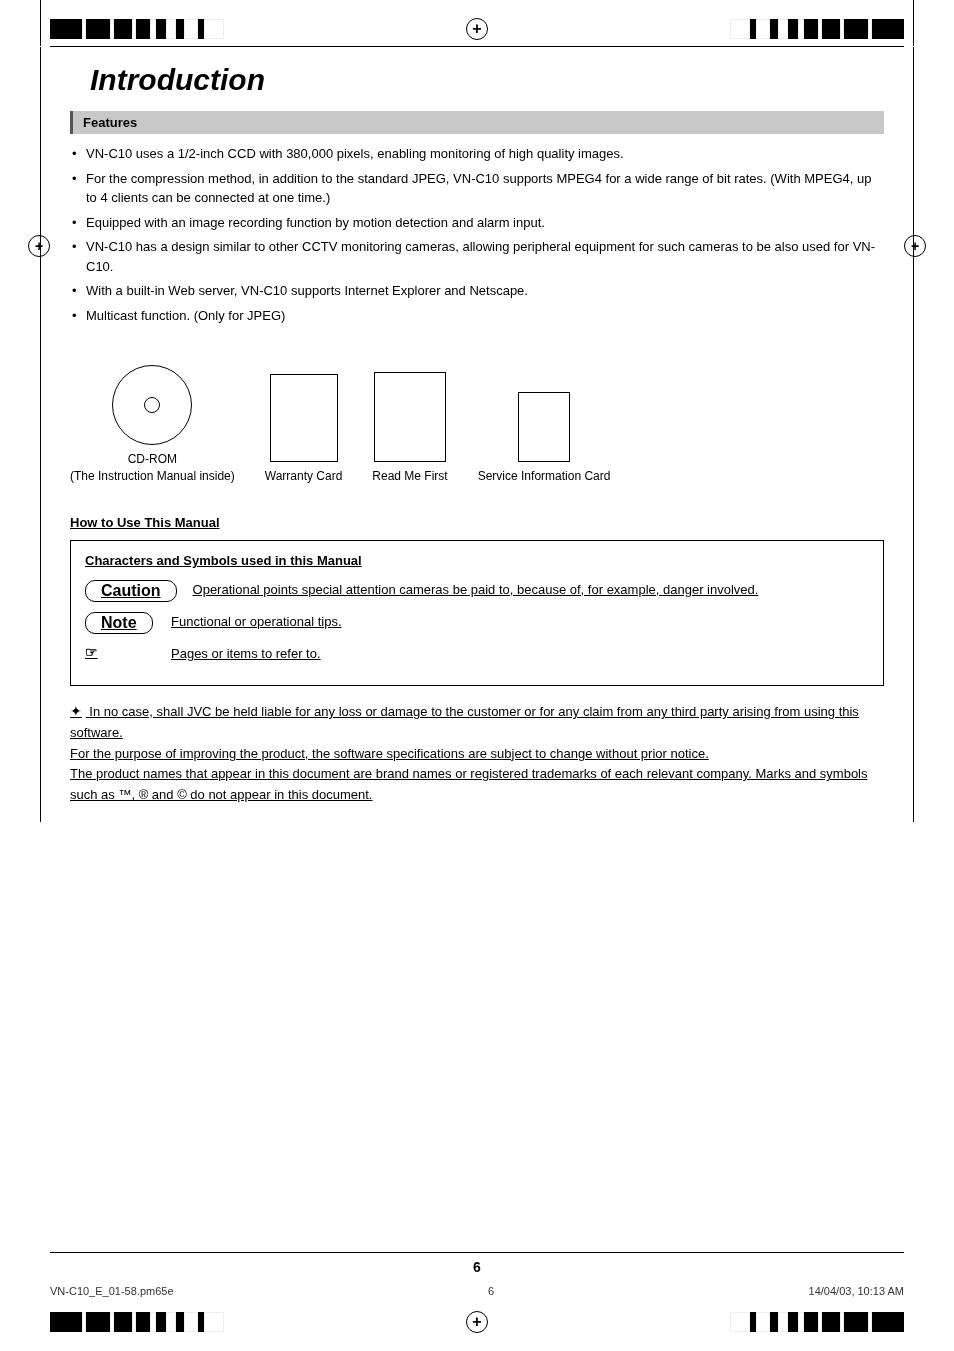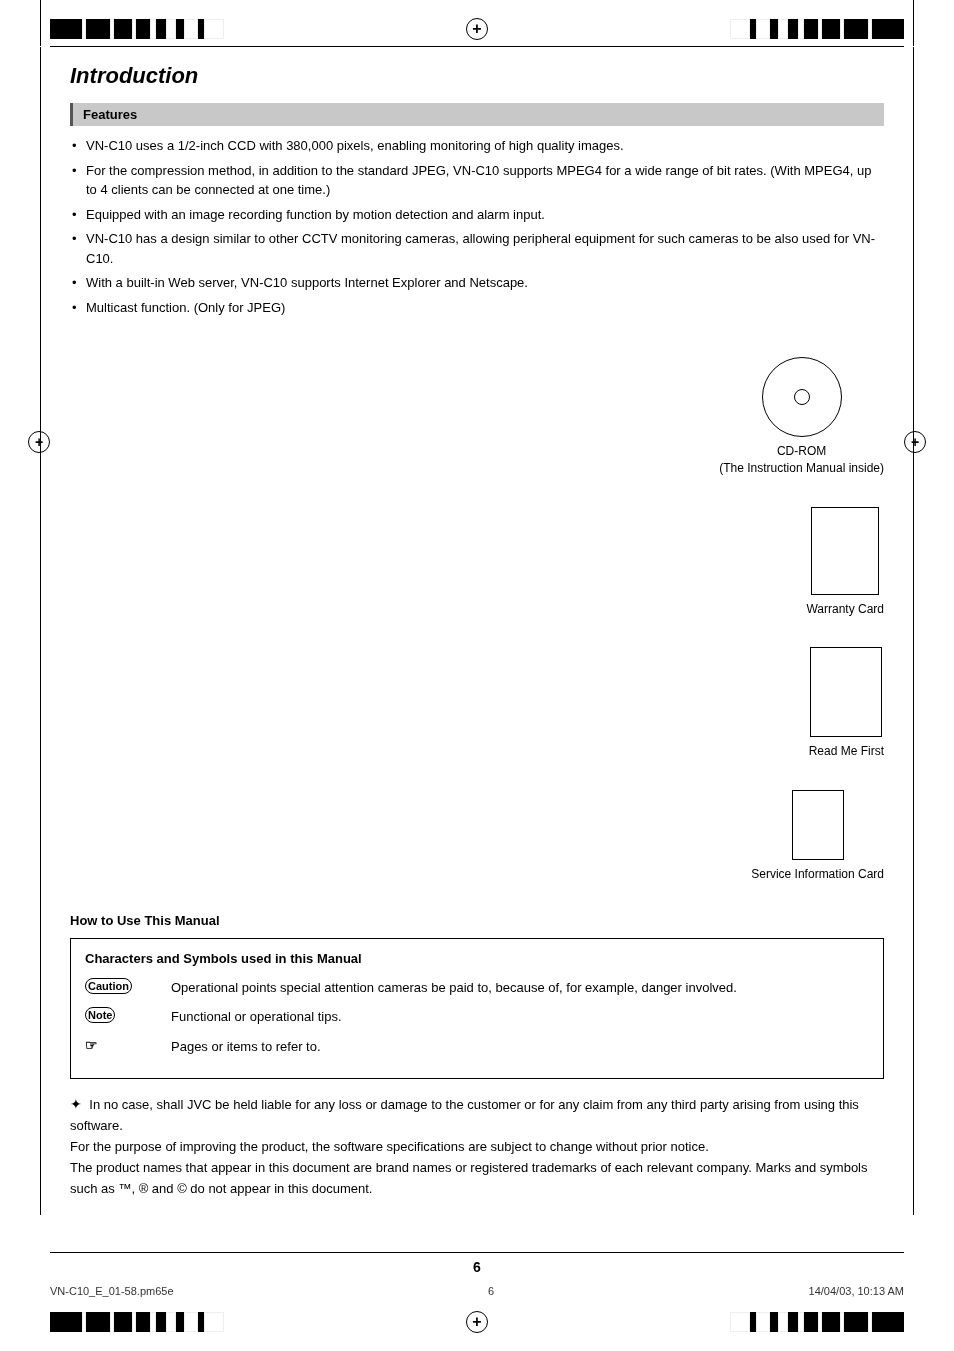--- a/index.html
+++ b/index.html
@@ -21,25 +21,26 @@
       position: relative;
     }
 
     
     .content {
       padding: 16px 50px 16px 50px;
     }
 
     
     .page-title {
-      font-size: 22px;
+      font-size: 30px;
       font-weight: bold;
       font-style: italic;
       margin-bottom: 14px;
       font-family: Arial, Helvetica, sans-serif;
+      margin-left: 20px;
     }
 
     
     .section-bar {
       background: #c8c8c8;
       padding: 4px 10px;
       font-weight: bold;
       font-size: 13px;
       margin-bottom: 10px;
       border-left: 3px solid #555;
@@ -68,21 +69,20 @@
     .items-included {
       margin-top: 20px;
       margin-bottom: 20px;
     }
 
     .items-row {
       display: flex;
       align-items: flex-end;
       gap: 30px;
       padding: 20px 0 10px 0;
-      flex-direction: column;
     }
 
     .item-figure {
       display: flex;
       flex-direction: column;
       align-items: center;
       font-size: 12px;
       text-align: center;
     }
 
@@ -127,20 +127,21 @@
 
     .item-label {
       font-size: 12px;
       text-align: center;
       line-height: 1.4;
     }
 
     
     .how-to-use {
       margin-top: 20px;
+      text-decoration: underline;
     }
     .how-to-use-title {
       font-weight: bold;
       font-size: 13px;
       margin-bottom: 10px;
     }
 
     
     .chars-box {
       border: 1px solid #000;
@@ -160,22 +161,22 @@
       gap: 16px;
     }
     .symbol-label {
       min-width: 70px;
       display: flex;
       align-items: center;
     }
     .badge {
       border: 1.5px solid #000;
       border-radius: 10px;
-      padding: 1px 2px;
-      font-size: 11px;
+      padding: 1px 15px;
+      font-size: 16px;
       font-weight: bold;
       white-space: nowrap;
     }
     .ref-symbol {
       font-size: 14px;
       font-weight: bold;
       font-family: serif;
     }
     .symbol-desc {
       font-size: 13px;

